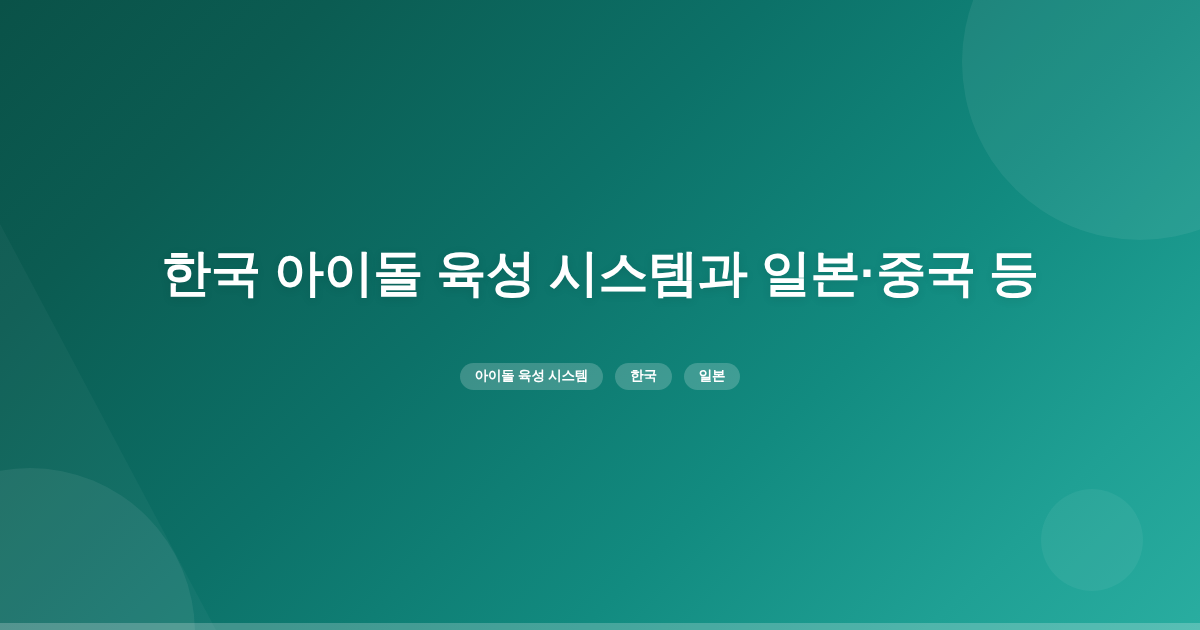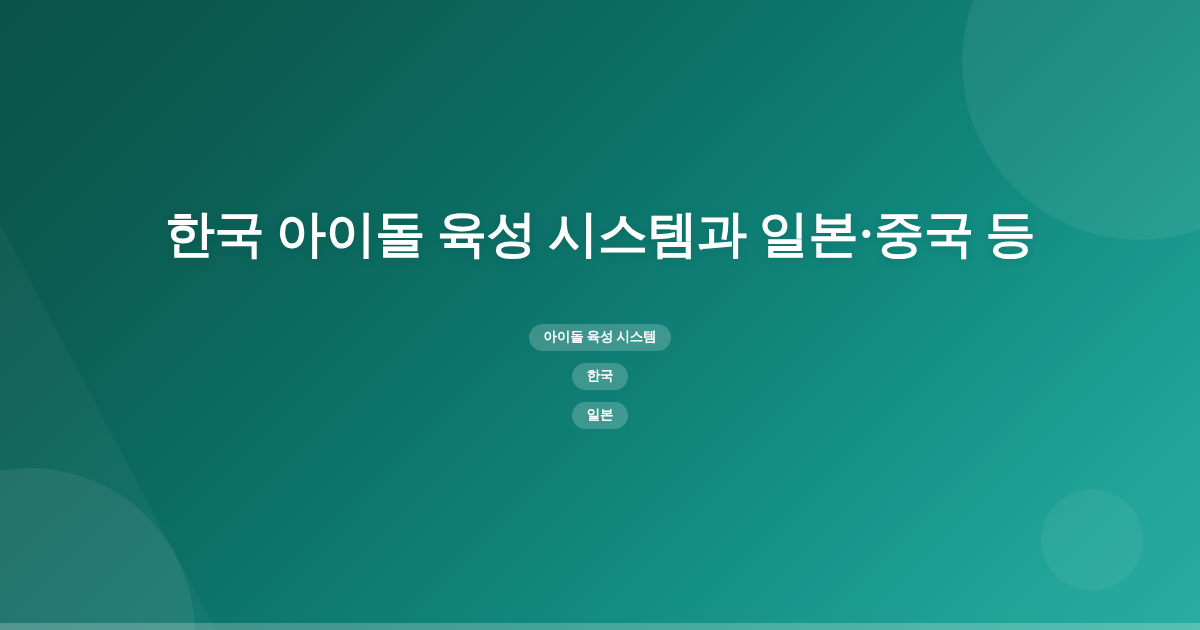--- a/index.html
+++ b/index.html
@@ -87,40 +87,38 @@
   
   #content {
     position:absolute;
     inset:0;
     display:flex;
     flex-direction:column;
     align-items:center;
     justify-content:center;
     padding:14px 90px;
     z-index:5;
-    font-family:Liberation Serif, serif;
   }
 
   #title {
     color:#ffffff;
     font-size:50px;
     line-height:1.30;
     font-weight:700;
     text-align:center;
     letter-spacing:-0.4px;
     max-width:900px;
     text-shadow:0 2px 10px rgba(0,0,0,0.10);
   }
 
   #title .line { display:block; white-space:nowrap; }
 
   #tag-list {
     display:flex;
-    flex-direction:column;
-    align-items:center;
+    flex-direction:row;
     justify-content:center;
     gap:12px;
     margin-top:57px;
   }
 
   .tag-pill {
     display:inline-flex;
     align-items:center;
     justify-content:center;
     height:27px;

